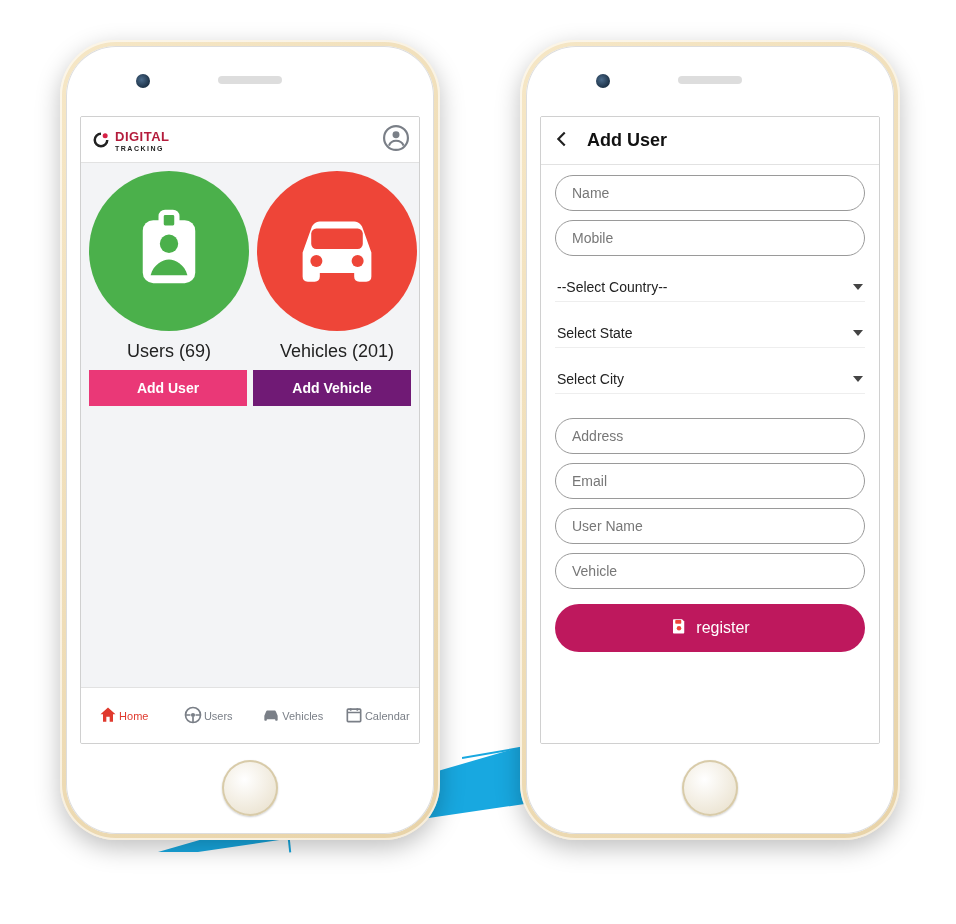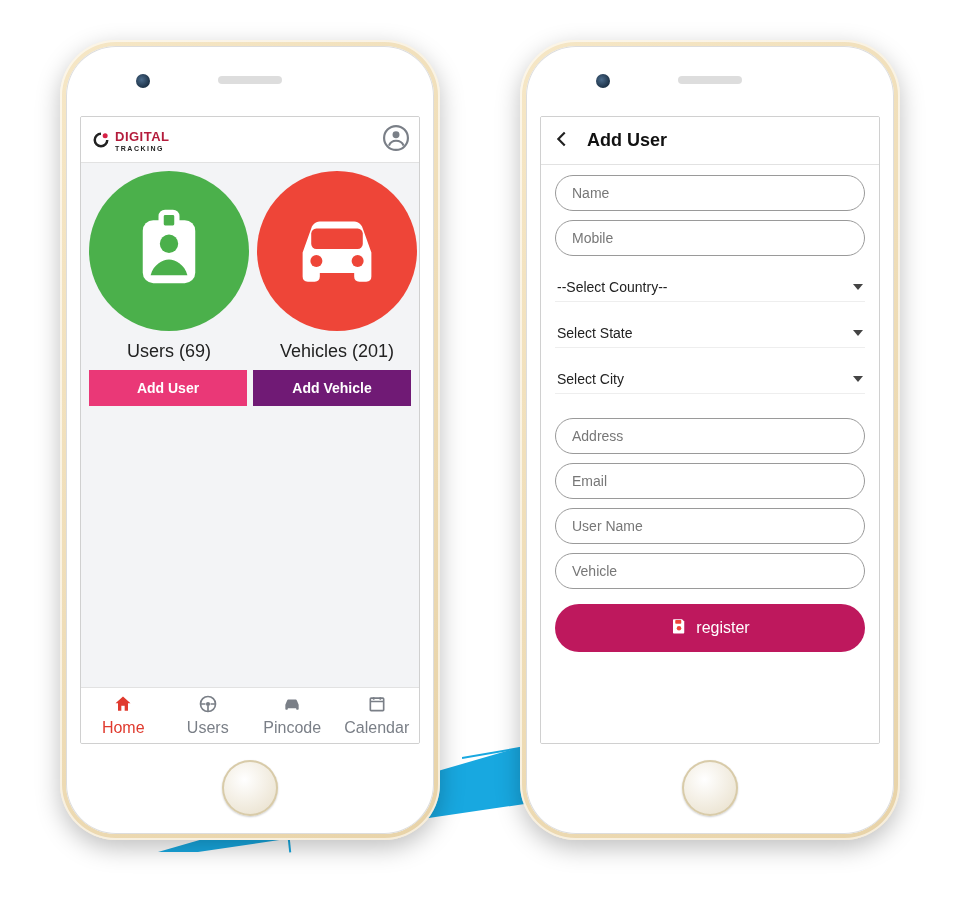--- a/index.html
+++ b/index.html
@@ -134,24 +134,24 @@
 
   .bottom-nav {
     height: 56px;
     background: #fff;
     border-top: 1px solid #e2e2e2;
     display: flex;
   }
   .nav-item {
     flex: 1;
     display: flex;
-    flex-direction: column;
+    flex-direction: row;
     align-items: center;
     justify-content: center;
-    font-size: 16px;
+    font-size: 11px;
     color: #7a7f87;
     cursor: pointer;
     gap: 1px;
   }
   .nav-item.active { color: #e03a2e; }
   .nav-item svg { width: 20px; height: 20px; fill: currentColor; }
 
   
   .form-header {
     height: 48px;
@@ -323,21 +323,21 @@
                 <circle cx="12" cy="12" r="9" fill="none" stroke="currentColor" stroke-width="2"></circle>
                 <circle cx="12" cy="12" r="2.5"></circle>
                 <path d="M3 12h6M15 12h6M12 14v7" stroke="currentColor" stroke-width="2"></path>
               </svg></span>
           <span>Users</span>
         </div>
         <div class="nav-item">
           <span><svg viewBox="0 0 24 24">
                 <path d="M4 13l2-5c.4-1 1-1.5 2-1.5h8c1 0 1.6.5 2 1.5l2 5v5c0 .6-.4 1-1 1h-1c-.6 0-1-.4-1-1v-1H7v1c0 .6-.4 1-1 1H5c-.6 0-1-.4-1-1v-5z"></path>
               </svg></span>
-          <span>Pincode</span>
+          <span>Vehicles</span>
         </div>
         <div class="nav-item">
           <span><svg viewBox="0 0 24 24">
                 <rect x="4" y="5" width="16" height="15" rx="1" fill="none" stroke="currentColor" stroke-width="2"></rect>
                 <path d="M4 9h16M8 4v3M16 4v3" stroke="currentColor" stroke-width="2"></path>
               </svg></span>
           <span>Calendar</span>
         </div>
       </div>
     </div>

